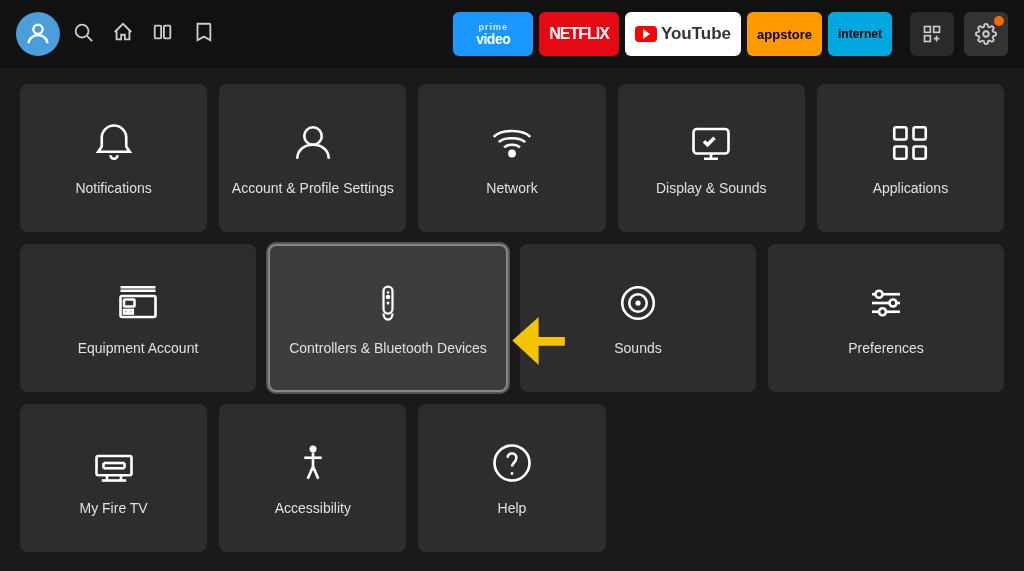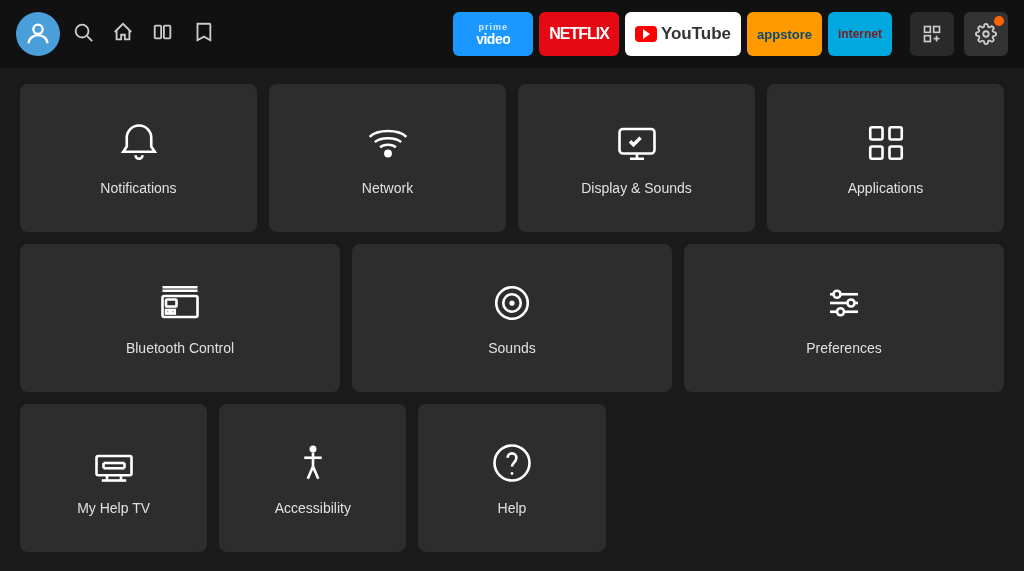--- a/index.html
+++ b/index.html
@@ -61,23 +61,23 @@
       justify-content: center;
       padding: 0 10px;
       font-weight: bold;
       font-size: 13px;
       cursor: pointer;
     }
 
     .app-prime { background: #1a98ff; color: white; min-width: 80px; }
     .app-netflix { background: #e50914; color: white; min-width: 72px; font-size: 16px; font-weight: 900; letter-spacing: -1px; }
     .app-youtube { background: white; color: #333; min-width: 80px; }
-    .app-appstore { background: #ff9900; color: #0c4a6e; min-width: 72px; }
+    .app-appstore { background: #ff9900; color: #000000; min-width: 72px; }
     .app-music { background: #1a5276; color: white; min-width: 80px; font-size: 11px; }
-    .app-internet { background: #00a8e0; color: #7f1d1d; min-width: 64px; font-size: 12px; }
+    .app-internet { background: #00a8e0; color: #000000; min-width: 64px; font-size: 12px; }
 
     .nav-right-icons {
       display: flex;
       align-items: center;
       gap: 10px;
       margin-left: 6px;
     }
     .nav-right-icon {
       width: 44px;
       height: 44px;
@@ -316,20 +316,29 @@
     <div class="grid-tile">
       <div class="tile-icon">
         <svg viewBox="0 0 24 24">
           <path d="M12 2a7 7 0 00-7 7v5l-2 3h18l-2-3V9a7 7 0 00-7-7z"></path>
           <path d="M10 19a2 2 0 004 0"></path>
         </svg>
       </div>
       <span class="tile-label">Notifications</span>
     </div>
 
+    <div class="grid-tile">
+      <div class="tile-icon">
+        <svg viewBox="0 0 24 24">
+          <circle cx="12" cy="8" r="5"></circle>
+          <path d="M3 21c0-5 4-8 9-8s9 3 9 8"></path>
+        </svg>
+      </div>
+      <span class="tile-label">Account &amp; Profile Settings</span>
+    </div>
 
     <div class="grid-tile">
       <div class="tile-icon">
         <svg viewBox="0 0 24 24">
           <path d="M1.5 8.5C6 4 18 4 22.5 8.5"></path>
           <path d="M4.5 11.5C7.5 8.5 16.5 8.5 19.5 11.5"></path>
           <path d="M7.5 14.5C9.5 12.5 14.5 12.5 16.5 14.5"></path>
           <circle cx="12" cy="18" r="1.5" fill="white" stroke="white"></circle>
         </svg>
       </div>
@@ -366,24 +375,42 @@
       <div class="tile-icon">
         <svg viewBox="0 0 24 24">
           <rect x="2" y="8" width="20" height="12" rx="1"></rect>
           <rect x="4" y="10" width="6" height="4" rx="0.5"></rect>
           <rect x="4" y="16" width="2" height="2"></rect>
           <rect x="7" y="16" width="2" height="2"></rect>
           <line x1="2" y1="5" x2="22" y2="5"></line>
           <line x1="2" y1="3" x2="22" y2="3"></line>
         </svg>
       </div>
-      <span class="tile-label">Bluetooth Control</span>
-    </div>
-
-
+      <span class="tile-label">Equipment Account</span>
+    </div>
+
+
+    <div class="grid-tile tile-focused focused-container" style="position:relative;">
+      <div class="tile-icon">
+        <svg viewBox="0 0 24 24" style="width:36px;height:46px;">
+          <rect x="9" y="1" width="6" height="18" rx="3"></rect>
+          <circle cx="12" cy="8" r="1.5" fill="white" stroke="none"></circle>
+          <circle cx="12" cy="12" r="1" fill="white" stroke="none"></circle>
+          <circle cx="12" cy="5" r="0.8" fill="white" stroke="none"></circle>
+          <path d="M9 19c0 2.2 1.3 4 3 4s3-1.8 3-4"></path>
+        </svg>
+      </div>
+      <span class="tile-label">Controllers &amp; Bluetooth Devices</span>
+
+      <div class="yellow-arrow">
+        <svg class="arrow-svg" viewBox="0 0 80 65">
+          <polygon points="35,5 35,28 65,28 65,38 35,38 35,60 5,32" fill="#f5c400"></polygon>
+        </svg>
+      </div>
+    </div>
 
     <div class="grid-tile">
       <div class="tile-icon">
         <svg viewBox="0 0 24 24">
           <circle cx="12" cy="12" r="9" stroke-width="1.5"></circle>
           <circle cx="12" cy="12" r="5" stroke-width="1.5"></circle>
           <circle cx="12" cy="12" r="1.5" fill="white" stroke="none"></circle>
         </svg>
       </div>
       <span class="tile-label">Sounds</span>
@@ -412,21 +439,21 @@
           <rect x="2" y="8" width="20" height="11" rx="1"></rect>
           <line x1="8" y1="19" x2="8" y2="22"></line>
           <line x1="16" y1="19" x2="16" y2="22"></line>
           <line x1="5" y1="22" x2="19" y2="22"></line>
           <line x1="6" y1="12" x2="18" y2="12"></line>
           <line x1="6" y1="12" x2="6" y2="15"></line>
           <line x1="18" y1="12" x2="18" y2="15"></line>
           <line x1="6" y1="15" x2="18" y2="15"></line>
         </svg>
       </div>
-      <span class="tile-label">My Help TV</span>
+      <span class="tile-label">My Fire TV</span>
     </div>
 
     <div class="grid-tile">
       <div class="tile-icon">
         <svg viewBox="0 0 24 24">
           <circle cx="12" cy="4" r="2" fill="white" stroke="none"></circle>
           <line x1="12" y1="6" x2="12" y2="14"></line>
           <line x1="7" y1="9" x2="17" y2="9"></line>
           <line x1="12" y1="14" x2="9" y2="21"></line>
           <line x1="12" y1="14" x2="15" y2="21"></line>

